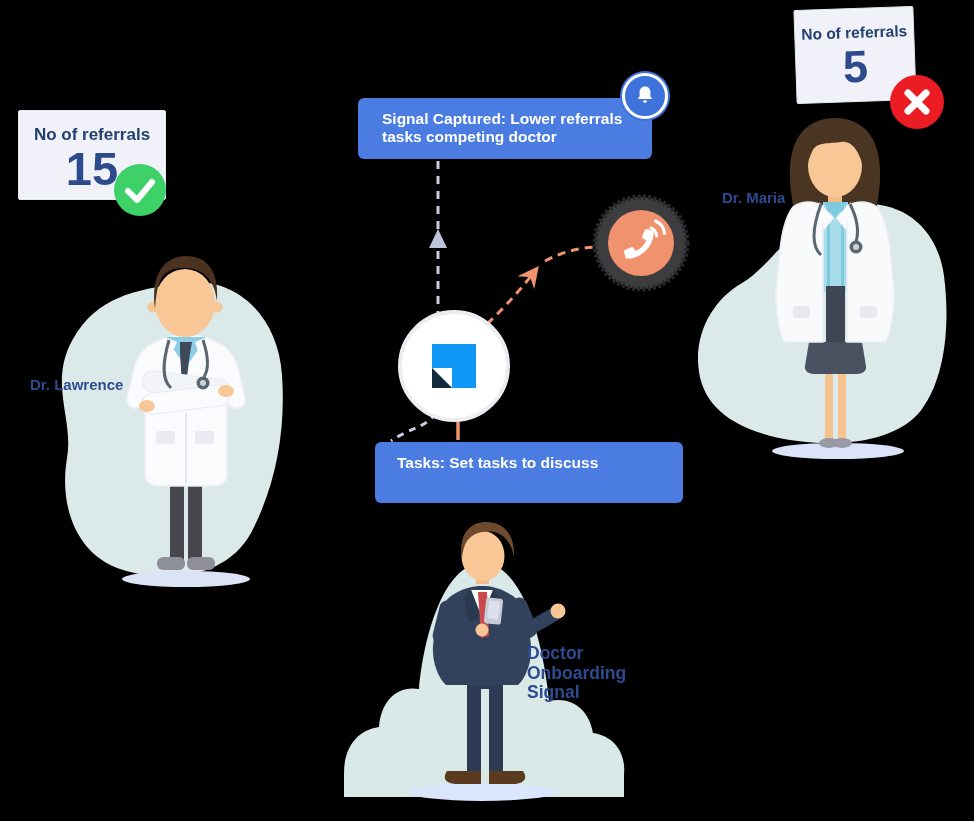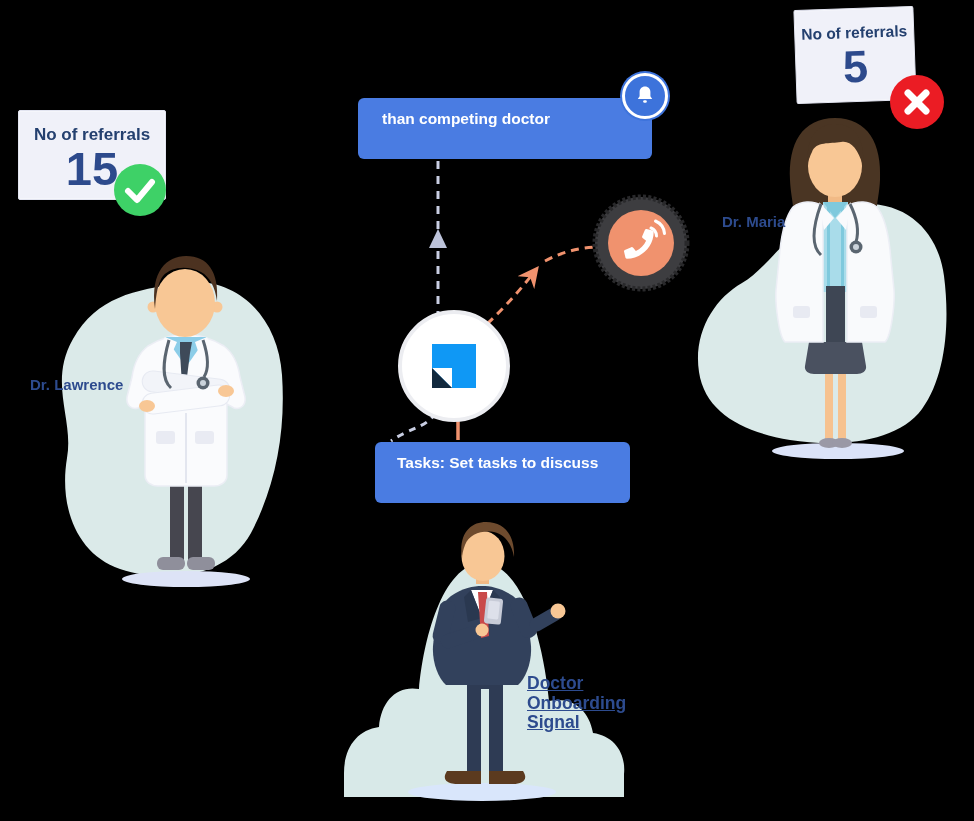--- a/index.html
+++ b/index.html
@@ -22,41 +22,41 @@
 
   
   .badge{border-radius:50%;display:flex;align-items:center;justify-content:center;z-index:4;}
   #check-badge{left:114px;top:164px;width:52px;height:52px;background:#3ED167;}
   #cross-badge{left:890px;top:75px;width:54px;height:54px;background:#EB1C24;}
 
   
   .banner{background:#4A7CE2;border-radius:6px;color:#fff;font-weight:bold;
           font-size:15.5px;line-height:18px;z-index:3;}
   #signal-banner{left:358px;top:98px;width:294px;height:61px;padding:12px 0 0 24px;box-sizing:border-box;}
-  #tasks-banner{left:375px;top:442px;width:255px;height:61px;padding:12px 0 0 22px;box-sizing:border-box;}
+  #tasks-banner{left:375px;top:442px;width:308px;height:61px;padding:12px 0 0 22px;box-sizing:border-box;}
 
   
   #bell-badge{left:620px;top:71px;width:50px;height:50px;background:#3D73DB;
               border-radius:50%;padding:2px;box-sizing:border-box;z-index:4;}
   #bell-inner{width:100%;height:100%;border-radius:50%;background:#3D73DB;border:3px solid #fff;
               box-sizing:border-box;display:flex;align-items:center;justify-content:center;}
 
   
   #logo-badge{left:398px;top:310px;width:112px;height:112px;background:#fff;border-radius:50%;
               border:4px solid #ECEDF1;box-sizing:border-box;display:flex;align-items:center;
               justify-content:center;z-index:3;}
 
   
   #phone-badge{left:591px;top:193px;width:100px;height:100px;z-index:3;}
 
   
   .name-label{font-weight:bold;color:#2D4B8E;z-index:3;}
   #label-lawrence{left:30px;top:331px;font-size:15px;margin-top:45px;}
-  #label-maria{left:722px;top:189px;font-size:15px;margin-top:24px;}
-  #label-agent{left:527px;top:674px;font-size:17.5px;line-height:19.5px;text-decoration:underline;}
+  #label-maria{left:722px;top:189px;font-size:15px;}
+  #label-agent{left:527px;top:644px;font-size:17.5px;line-height:19.5px;}
 
   #arrows{left:0;top:0;z-index:2;pointer-events:none;}
   .figure{z-index:1;}
 </style>
 </head>
 <body>
 
 <div id="scene">
 
   <svg class="abs figure" style="left:30px;top:225px" width="300" height="375" viewBox="0 0 300 375">
@@ -180,21 +180,22 @@
     <div class="val">5</div>
   </div>
   <div id="cross-badge" class="abs badge">
     <svg width="54" height="54" viewBox="0 0 54 54">
       <line x1="18" y1="18" x2="36" y2="36" stroke="#fff" stroke-width="7" stroke-linecap="round"></line>
       <line x1="36" y1="18" x2="18" y2="36" stroke="#fff" stroke-width="7" stroke-linecap="round"></line>
     </svg>
   </div>
 
   <div id="signal-banner" class="abs banner">
-    <div>than competing doctor</div>
+    <div>Signal Captured: Lower referrals</div>
+    <div>tasks competing doctor</div>
   </div>
   <div id="bell-badge" class="abs">
     <div id="bell-inner">
       <svg width="26" height="26" viewBox="0 0 26 26">
         <path d="M13 3.5 C9.7 3.5 7.6 5.9 7.6 9 L7.6 13.2 L5.8 16 L20.2 16 L18.4 13.2 L18.4 9 C18.4 5.9 16.3 3.5 13 3.5 Z" fill="#fff"></path>
         <rect x="11.2" y="17.3" width="3.6" height="2.4" rx="1.2" fill="#fff"></rect>
       </svg>
     </div>
   </div>
 

